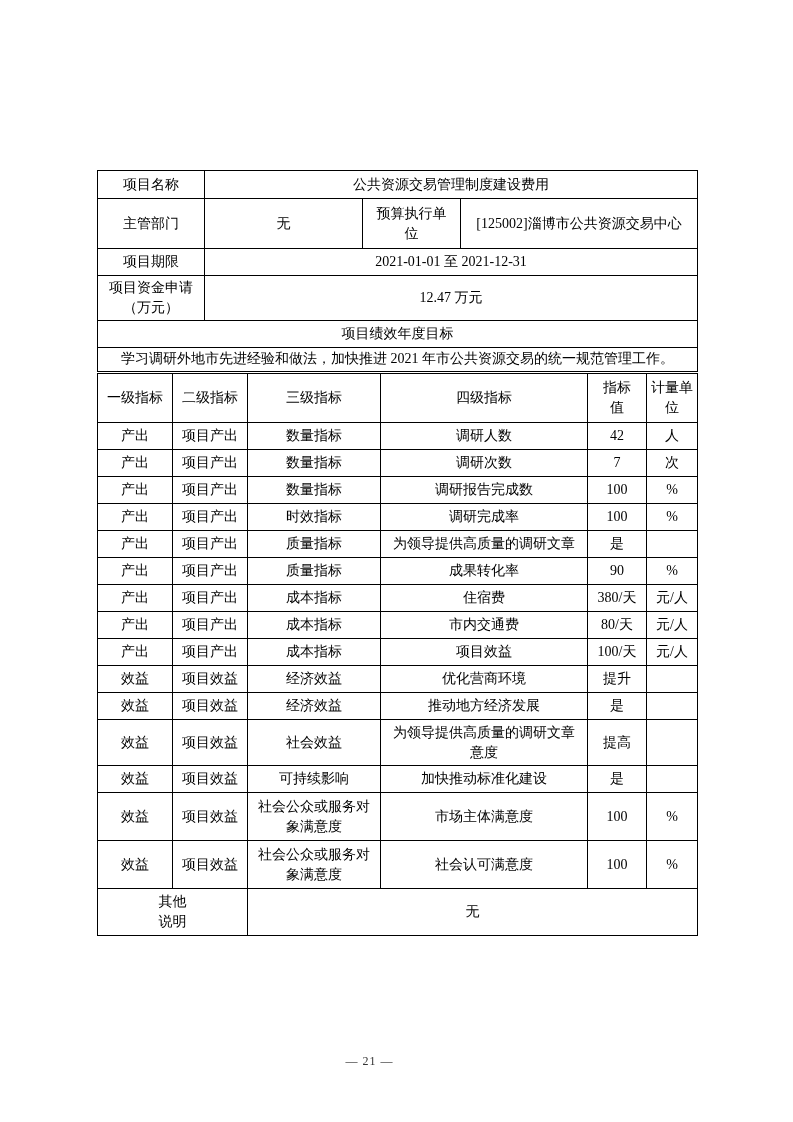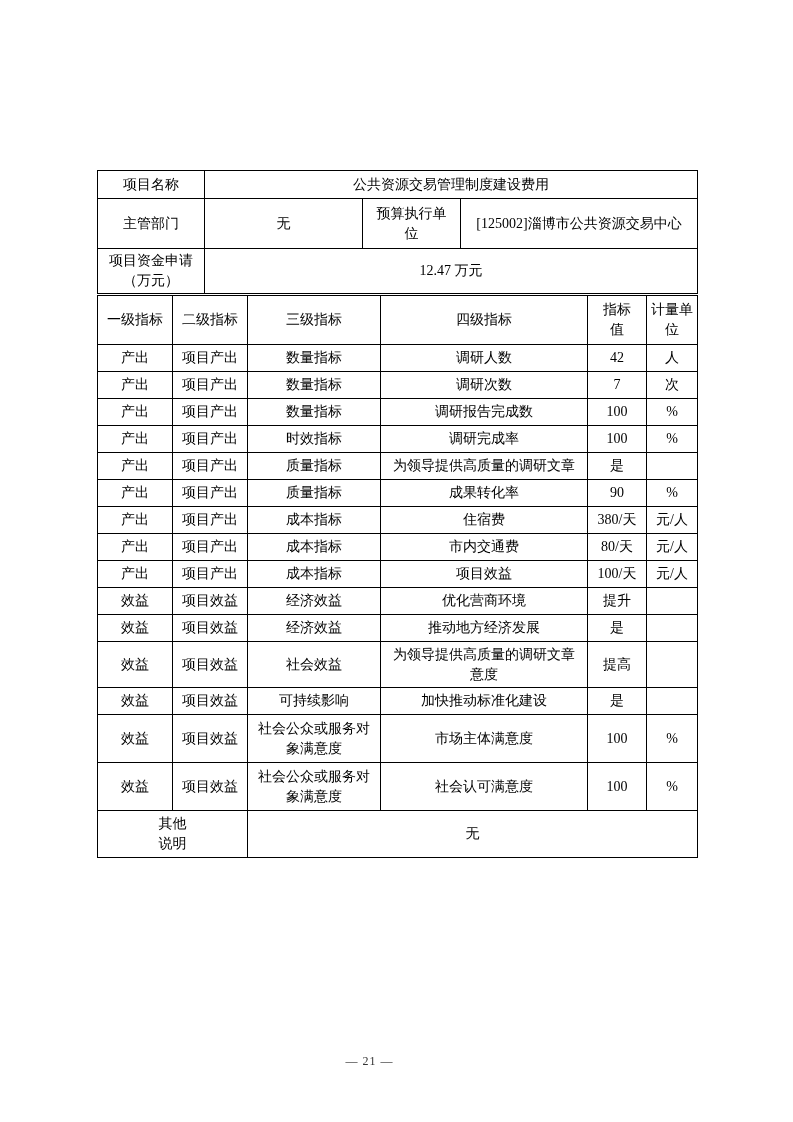--- a/index.html
+++ b/index.html
@@ -80,24 +80,34 @@
           <td>项目名称</td>
           <td colspan="3">公共资源交易管理制度建设费用</td>
         </tr>
         <tr class="h50">
           <td>主管部门</td>
           <td>无</td>
           <td>预算执行单
 位</td>
           <td>[125002]淄博市公共资源交易中心</td>
         </tr>
+        <tr class="h27">
+          <td>项目期限</td>
+          <td colspan="3">2021-01-01 至 2021-12-31</td>
+        </tr>
         <tr class="h45">
           <td>项目资金申请
 （万元）</td>
           <td colspan="3">12.47 万元</td>
+        </tr>
+        <tr class="h27">
+          <td colspan="4">项目绩效年度目标</td>
+        </tr>
+        <tr class="h24">
+          <td colspan="4">学习调研外地市先进经验和做法，加快推进 2021 年市公共资源交易的统一规范管理工作。</td>
         </tr>
       </tbody>
     </table>
 
     <table id="indicators-table">
       <colgroup>
         <col style="width:75px">
           <col style="width:75px">
           <col style="width:133px">
           <col style="width:207px">

